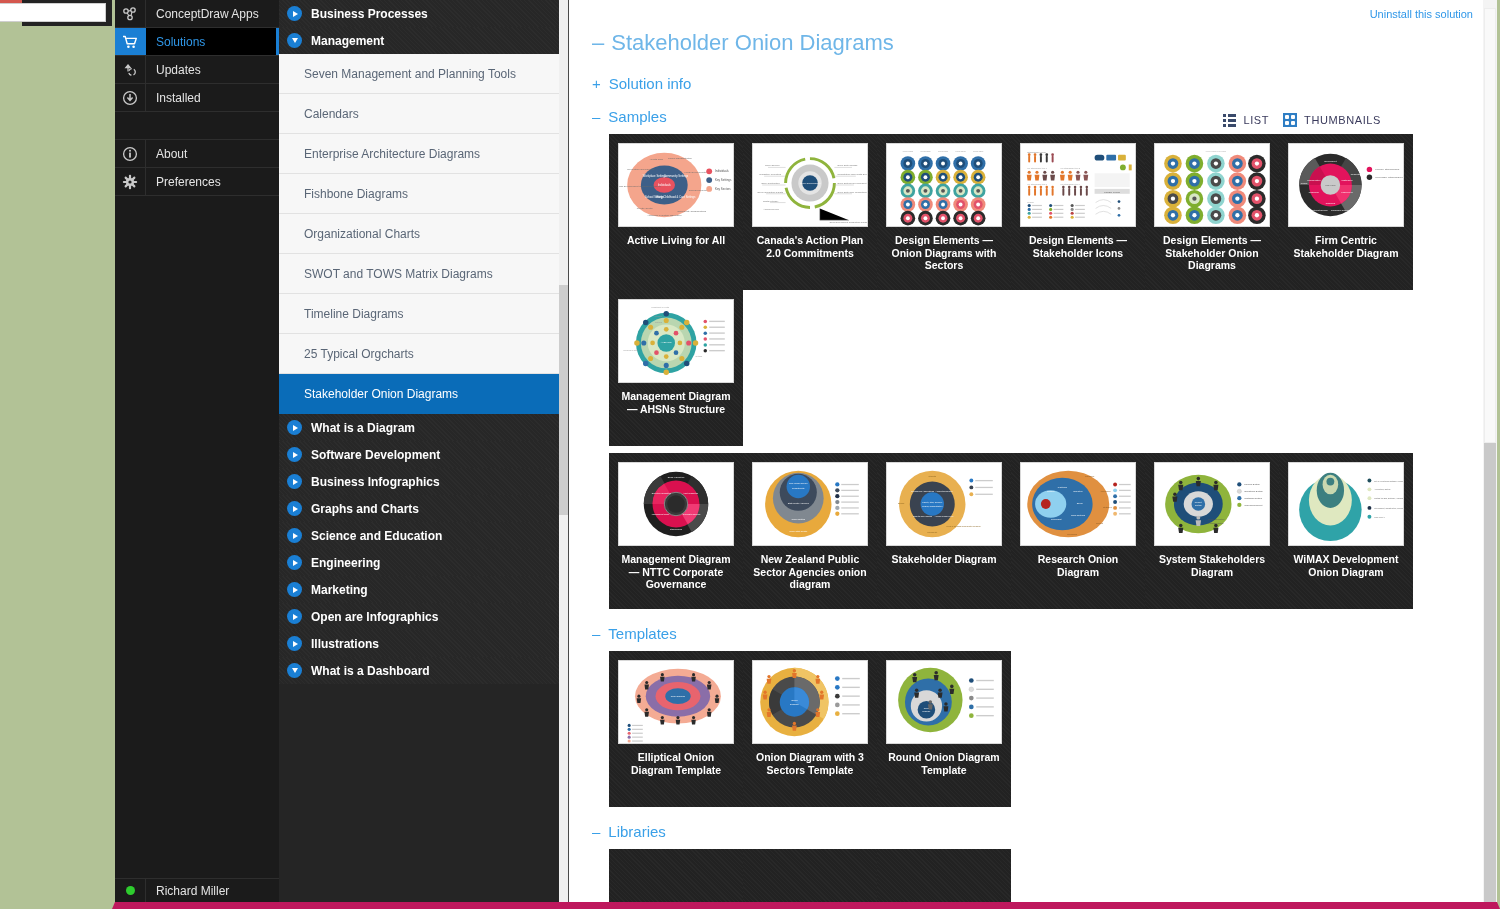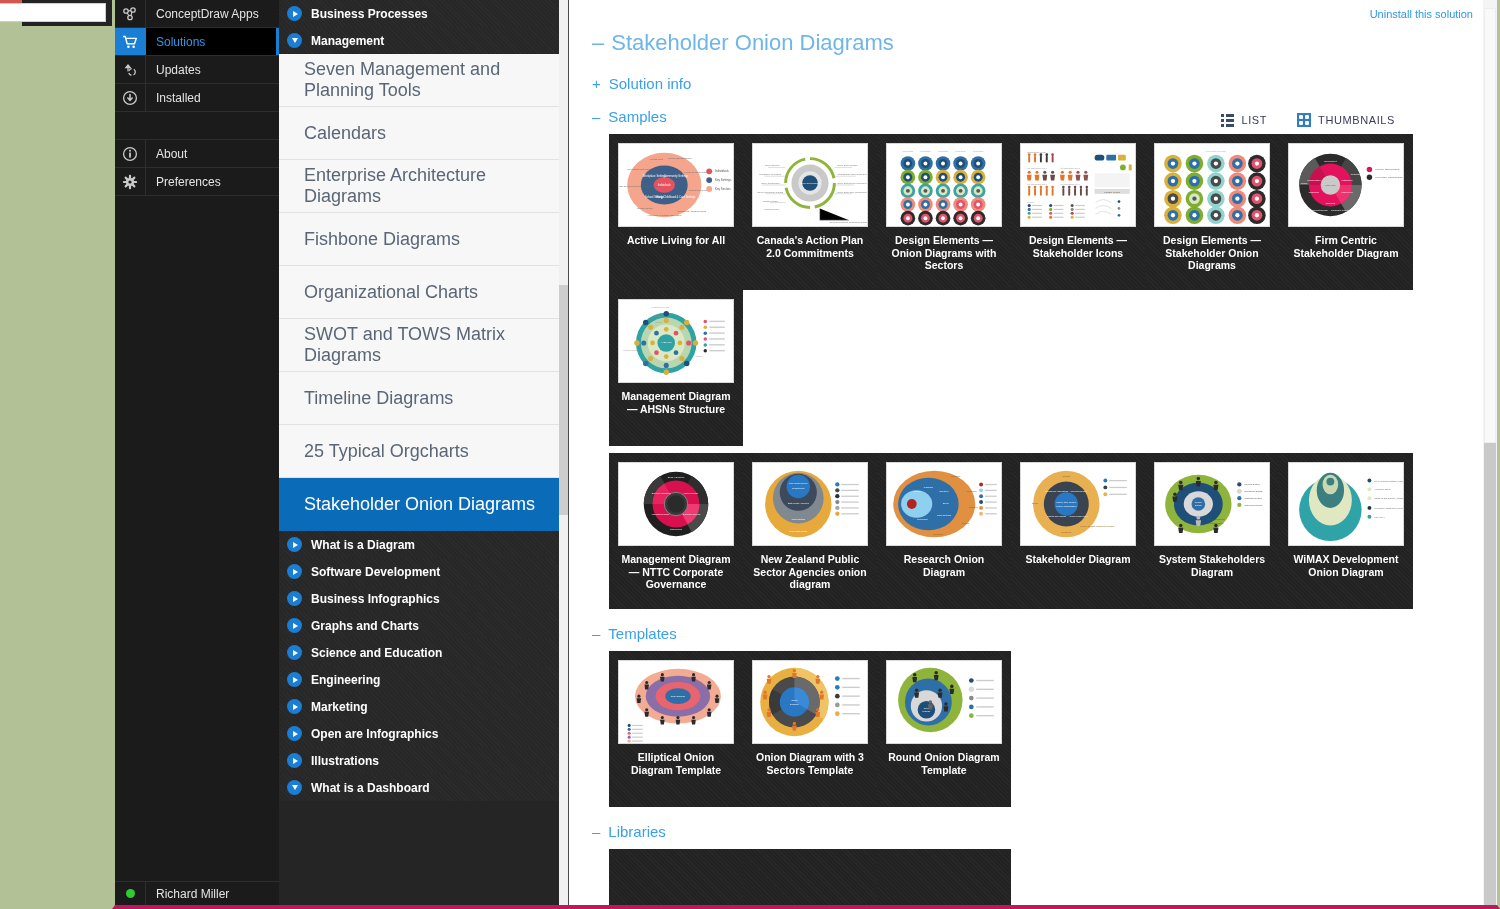--- a/index.html
+++ b/index.html
@@ -91,21 +91,21 @@
   }
   .search-box input::placeholder { color:#a9a9a9; }
 
   
   .body-area {
     flex: 1 1 auto;
     display: flex;
     background: #4c1d95;
     border-left: 3px solid #b2c296;
     border-right: 3px solid #b2c296;
-    border-bottom: 4px solid #be185d;
+    border-bottom: 7px solid #be185d;
     overflow: hidden;
   }
 
   
   .col-left {
     width: 164px;
     background: #1b1b1b;
     display: flex; flex-direction: column;
     flex: 0 0 164px;
   }
@@ -173,24 +173,24 @@
     width:0;height:0;
     border-top:3.5px solid transparent;border-bottom:3.5px solid transparent;border-left:5px solid #fff;
     margin-left:1px;
   }
   .cat-bullet.open .carrow {
     border-left:3.5px solid transparent;border-right:3.5px solid transparent;border-top:5px solid #fff;
     margin-left:0; margin-top:2px;
   }
   .sub-panel { background:#f7f7f7; }
   .sub-item {
-    height: 53px;
+    height: 40px;
     display: flex; align-items: center;
     padding-left: 25px;
-    font-size: 18px; color: #5a6676;
+    font-size: 12px; color: #5a6676;
     border-bottom: 1px solid #e2e2e2;
     cursor: default;
   }
   .sub-item.selected { background:#0a6cb8; color:#ffffff; border-bottom-color:#0a6cb8; }
   .mid-scroll {
     position: absolute; right: 0; top: 0; width: 9px; height: 100%;
     background: #f0f0f0;
   }
   .mid-scroll .thumb {
     position: absolute; left: 0; width: 9px;
@@ -216,22 +216,22 @@
     font-size: 11px; color: #2f97e8; cursor: pointer;
   }
   .page-title {
     font-size: 22px; color: #6fb6e8;
     font-weight: normal;
     padding-top: 30px; padding-left: 9px;
     display: flex; align-items: baseline; gap: 7px;
   }
   .collapse-sign { color:#6fb6e8; }
   .view-toggle {
-    position: absolute; right: 102px; top: 113px;
-    display: flex; align-items: center; gap: 30px; text-align: right;
+    position: absolute; right: 116px; top: 113px;
+    display: flex; align-items: center; gap: 14px; text-align: right;
   }
   .vt-item { display: flex; align-items: center; gap: 7px; cursor: pointer; }
   .vt-label { font-size: 11px; color: #3a3a5c; letter-spacing: .6px; }
   .vt-icon-list { display:flex; flex-direction:column; gap:2px; }
   .vt-icon-list .ln { display:flex; align-items:center; gap:2px; }
   .vt-icon-list .dot { width:3px;height:3px;background:#3a4a6b; }
   .vt-icon-list .bar { width:8px;height:3px;background:#3a4a6b; }
   .vt-icon-thumb {
     width: 14px; height: 14px; background:#2f7ec4;
     display:grid; grid-template-columns:1fr 1fr; grid-template-rows:1fr 1fr;
@@ -1173,20 +1173,54 @@
                   </g>
               </svg>
             </div>
             <div class="cap">New Zealand Public Sector Agencies onion diagram</div>
           </div>
 
           <div class="card">
             <div class="thumb-img">
               <svg class="art" viewBox="0 0 116 84">
                   <rect width="116" height="84" fill="#fff"></rect>
+                <circle cx="46" cy="42" r="34" fill="#e8b050"></circle>
+                <circle cx="46" cy="42" r="23" fill="#3a4350"></circle>
+                <circle cx="46" cy="42" r="12" fill="#2878c4"></circle>
+                <g fill="#fff" font-size="2.1" font-family="sans-serif" text-anchor="middle">
+                  <text x="46" y="41">Faculty, staff, advisory</text>
+                    <text x="46" y="45">boards, administration</text>
+                  <text x="36" y="30">Professional Associations</text>
+                    <text x="58" y="30">Accrediting Bodies</text>
+                  <text x="36" y="55">Parents and Families</text>
+                    <text x="58" y="55">Alumni &amp; Employers</text>
+                </g>
+                <g fill="#8a6420" font-size="2" font-family="sans-serif" text-anchor="middle">
+                  <text x="46" y="14">Students</text>
+                    <text x="14" y="42">Donors</text>
+                    <text x="46" y="72">Community</text>
+                    <text x="78" y="66">Local or Regional Community Members</text>
+                </g>
+                <g>
+                    <circle cx="86" cy="18" r="2" fill="#2878c4"></circle>
+                    <rect x="90" y="17.4" width="18" height="1.3" fill="#ccc"></rect>
+                   <circle cx="86" cy="25" r="2" fill="#3a4350"></circle>
+                    <rect x="90" y="24.4" width="18" height="1.3" fill="#ccc"></rect>
+                   <circle cx="86" cy="32" r="2" fill="#e8b050"></circle>
+                    <rect x="90" y="31.4" width="18" height="1.3" fill="#ccc"></rect>
+                  </g>
+              </svg>
+            </div>
+            <div class="cap">Stakeholder Diagram</div>
+          </div>
+
+          <div class="card">
+            <div class="thumb-img">
+              <svg class="art" viewBox="0 0 116 84">
+                  <rect width="116" height="84" fill="#fff"></rect>
                 <ellipse cx="48" cy="42" rx="42" ry="34" fill="#e09040"></ellipse>
                 <ellipse cx="42" cy="42" rx="31" ry="27" fill="#2f6fa8"></ellipse>
                 <ellipse cx="30" cy="42" rx="16" ry="14" fill="#8fd0ef"></ellipse>
                 <circle cx="25" cy="42" r="5" fill="#b5231f"></circle>
                 <g fill="#fff" font-size="2.1" font-family="sans-serif" text-anchor="middle">
                   <text x="42" y="26">Positivism</text>
                     <text x="58" y="30">Deduction</text>
                     <text x="60" y="42">Survey</text>
                     <text x="58" y="54">Cross-sectional</text>
                     <text x="36" y="58">Experiment</text>
@@ -1215,54 +1249,20 @@
                   </g>
               </svg>
             </div>
             <div class="cap">Research Onion Diagram</div>
           </div>
 
           <div class="card">
             <div class="thumb-img">
               <svg class="art" viewBox="0 0 116 84">
                   <rect width="116" height="84" fill="#fff"></rect>
-                <circle cx="46" cy="42" r="34" fill="#e8b050"></circle>
-                <circle cx="46" cy="42" r="23" fill="#3a4350"></circle>
-                <circle cx="46" cy="42" r="12" fill="#2878c4"></circle>
-                <g fill="#fff" font-size="2.1" font-family="sans-serif" text-anchor="middle">
-                  <text x="46" y="41">Faculty, staff, advisory</text>
-                    <text x="46" y="45">boards, administration</text>
-                  <text x="36" y="30">Professional Associations</text>
-                    <text x="58" y="30">Accrediting Bodies</text>
-                  <text x="36" y="55">Parents and Families</text>
-                    <text x="58" y="55">Alumni &amp; Employers</text>
-                </g>
-                <g fill="#8a6420" font-size="2" font-family="sans-serif" text-anchor="middle">
-                  <text x="46" y="14">Students</text>
-                    <text x="14" y="42">Donors</text>
-                    <text x="46" y="72">Community</text>
-                    <text x="78" y="66">Local or Regional Community Members</text>
-                </g>
-                <g>
-                    <circle cx="86" cy="18" r="2" fill="#2878c4"></circle>
-                    <rect x="90" y="17.4" width="18" height="1.3" fill="#ccc"></rect>
-                   <circle cx="86" cy="25" r="2" fill="#3a4350"></circle>
-                    <rect x="90" y="24.4" width="18" height="1.3" fill="#ccc"></rect>
-                   <circle cx="86" cy="32" r="2" fill="#e8b050"></circle>
-                    <rect x="90" y="31.4" width="18" height="1.3" fill="#ccc"></rect>
-                  </g>
-              </svg>
-            </div>
-            <div class="cap">Stakeholder Diagram</div>
-          </div>
-
-          <div class="card">
-            <div class="thumb-img">
-              <svg class="art" viewBox="0 0 116 84">
-                  <rect width="116" height="84" fill="#fff"></rect>
                 <ellipse cx="44" cy="42" rx="34" ry="30" fill="#8fb43c"></ellipse>
                 <ellipse cx="44" cy="42" rx="25" ry="22" fill="#1f4e79"></ellipse>
                 <ellipse cx="44" cy="42" rx="15" ry="13" fill="#d8d8d8"></ellipse>
                 <circle cx="44" cy="42" r="7" fill="#2f6fa8"></circle>
                 <text x="44" y="41" font-size="2.1" fill="#fff" text-anchor="middle" font-family="sans-serif">Product</text>
                 <text x="44" y="44.5" font-size="2.1" fill="#fff" text-anchor="middle" font-family="sans-serif">System</text>
                 <g fill="#2b2b2b">
                   <g transform="translate(26,20)">
                       <circle r="1.8"></circle>
                       <path d="M-2.6 2.4h5.2l-.8 5.4h-3.6z"></path>

